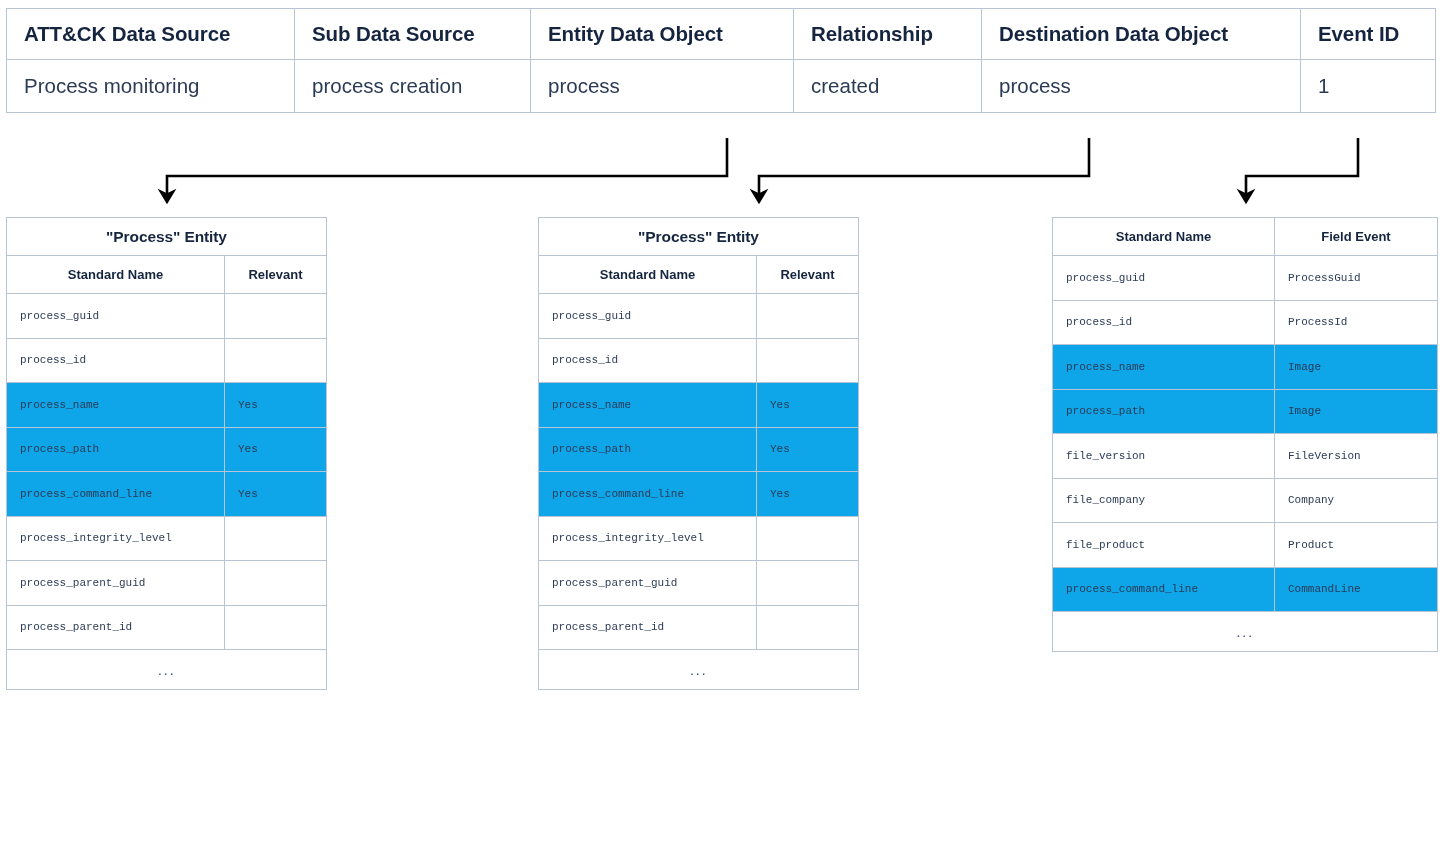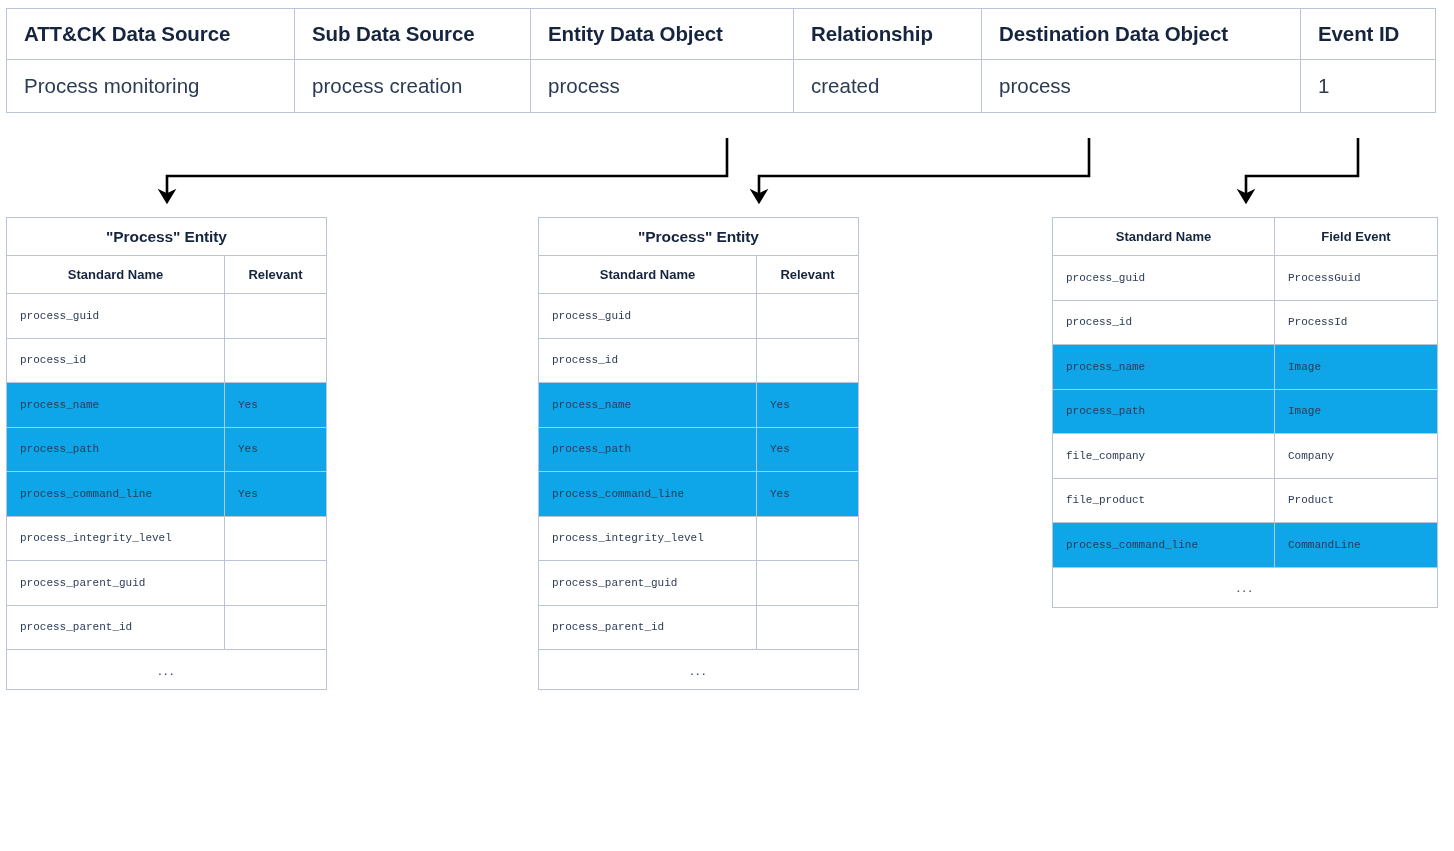--- a/index.html
+++ b/index.html
@@ -273,20 +273,24 @@
     </tr>
     <tr class="data-row hl">
       <td>process_name</td>
       <td>Image</td>
     </tr>
     <tr class="data-row hl">
       <td>process_path</td>
       <td>Image</td>
     </tr>
     <tr class="data-row">
+      <td>file_version</td>
+      <td>FileVersion</td>
+    </tr>
+    <tr class="data-row">
       <td>file_company</td>
       <td>Company</td>
     </tr>
     <tr class="data-row">
       <td>file_product</td>
       <td>Product</td>
     </tr>
     <tr class="data-row hl">
       <td>process_command_line</td>
       <td>CommandLine</td>

